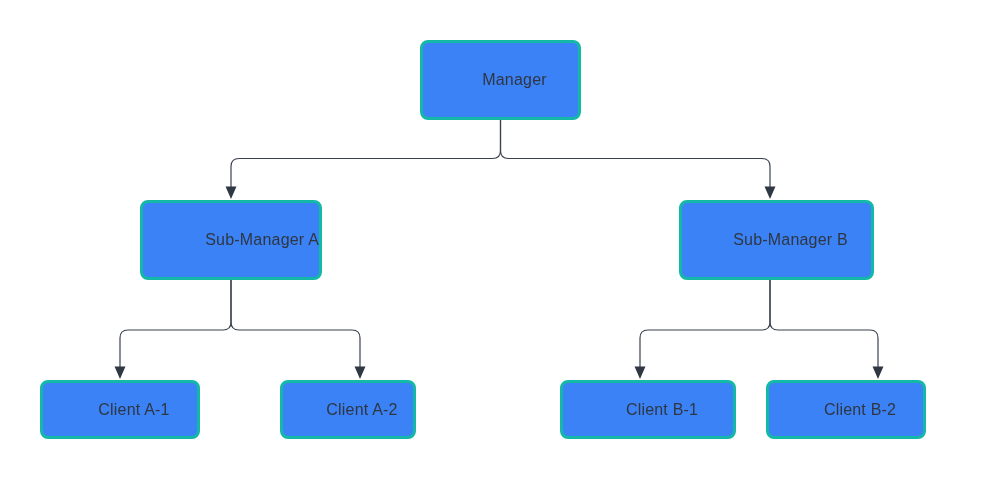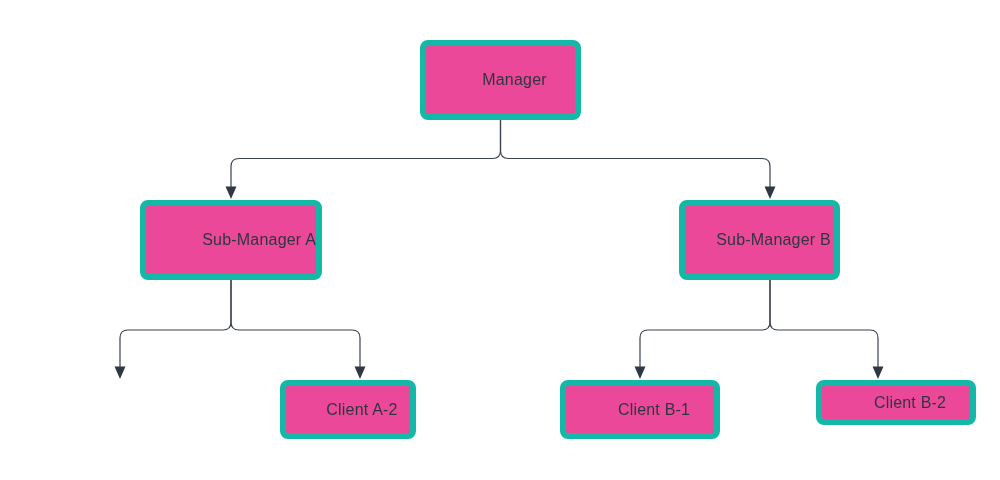--- a/index.html
+++ b/index.html
@@ -28,22 +28,22 @@
     stroke: #3b424f;
     stroke-width: 1.2;
   }
   .edge-layer polygon {
     fill: #2f3743;
     stroke: none;
   }
   .node {
     position: absolute;
     box-sizing: border-box;
-    background: #ec4899;
-    border: 6px solid #14b8a6;
+    background: #3b82f6;
+    border: 3px solid #14b8a6;
     border-radius: 8px;
     display: flex;
     align-items: center;
     justify-content: center;
     padding-left: 28px;
   }
   .node-label {
     font-size: 16px;
     color: #2f3642;
     white-space: nowrap;
@@ -83,30 +83,33 @@
   </svg>
 
   <div class="node" style="left:420px; top:40px; width:161px; height:80px;">
     <span class="node-label">Manager</span>
   </div>
 
   <div class="node" style="left:140px; top:200px; width:182px; height:80px;justify-content:flex-end;">
     <span class="node-label">Sub-Manager A</span>
   </div>
 
-  <div class="node" style="left:679px; top:200px; width:161px; height:80px;">
+  <div class="node" style="left:679px; top:200px; width:195px; height:80px;">
     <span class="node-label">Sub-Manager B</span>
   </div>
 
+  <div class="node" style="left:40px; top:380px; width:160px; height:59px;">
+    <span class="node-label">Client A-1</span>
+  </div>
 
   <div class="node" style="left:280px; top:380px; width:136px; height:59px;">
     <span class="node-label">Client A-2</span>
   </div>
 
-  <div class="node" style="left:560px; top:380px; width:160px; height:59px;">
+  <div class="node" style="left:560px; top:380px; width:176px; height:59px;">
     <span class="node-label">Client B-1</span>
   </div>
 
-  <div class="node" style="left:816px; top:380px; width:160px; height:45px;">
+  <div class="node" style="left:766px; top:380px; width:160px; height:59px;">
     <span class="node-label">Client B-2</span>
   </div>
 
 </div>
 
 </body></html>

